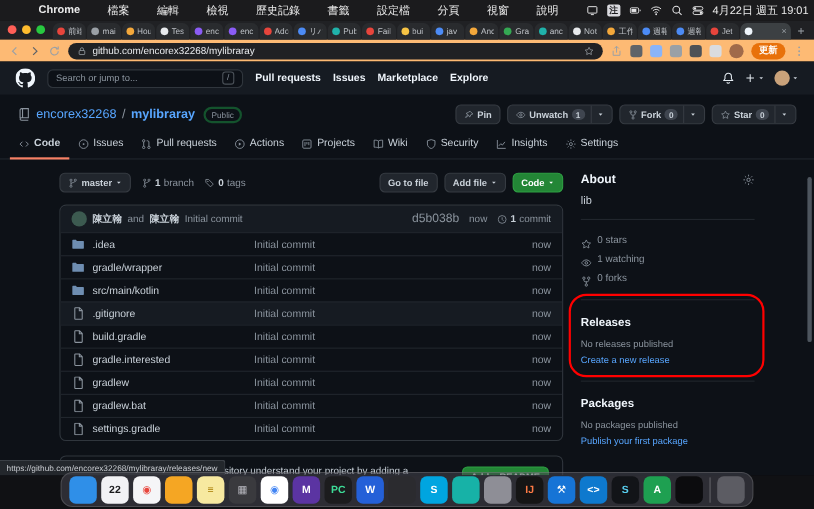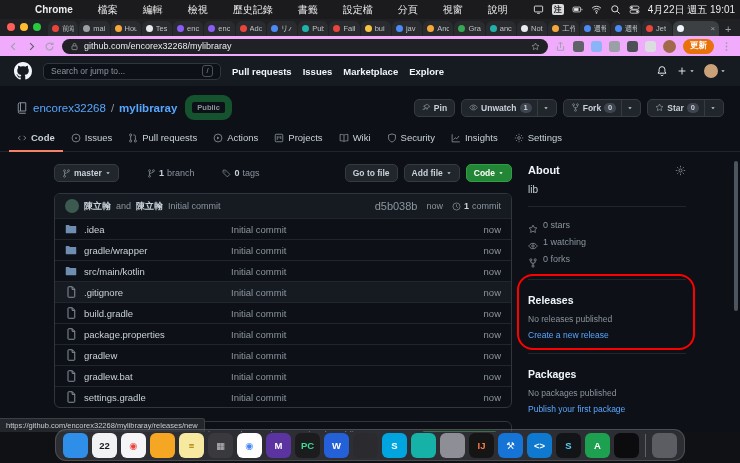--- a/index.html
+++ b/index.html
@@ -22,21 +22,21 @@
 .tl{width:8px;height:8px;border-radius:50%}
 .tl-close{background:#ff5f57}.tl-min{background:#febc2e}.tl-zoom{background:#28c840}
 .tabs{display:flex;flex:1;min-width:0;align-items:flex-end;gap:1px}
 .tab{flex:1 1 0;min-width:0;height:15px;background:#292b2e;border-radius:6px 6px 0 0;display:flex;align-items:center;gap:3px;padding:0 4px;font-size:7.5px;color:#bdc1c6}
 .tab.active{background:#3c4043;color:#e8eaed;flex-grow:1.7}
 .fav{width:7px;height:7px;border-radius:50%;flex:none}
 .tab-label{overflow:hidden;white-space:nowrap;min-width:0}
 .tab-close{margin-left:auto;font-size:8px;color:#9aa0a6;line-height:1}
 .newtab{width:16px;height:15px;display:flex;align-items:center;justify-content:center;color:#9aa0a6;font-size:11px}
 
-.toolbar{height:20px;background:#f0abfc;display:flex;align-items:center;gap:7px;padding:0 8px}
+.toolbar{height:20px;background:#fdba74;display:flex;align-items:center;gap:7px;padding:0 8px}
 .nav-ic{width:11px;height:11px;color:#9aa0a6}
 .nav-ic.dim{color:#5f6368}
 .addressbar{flex:1;height:15px;background:#202124;border-radius:8px;display:flex;align-items:center;gap:5px;padding:0 8px;font-size:9px;color:#e8eaed;min-width:0}
 .ab-ic{width:9px;height:9px;color:#9aa0a6}
 .ab-star{margin-left:auto}
 .ext{width:11px;height:11px;border-radius:3px;flex:none}
 .ext.g1{background:#5f6368}.ext.g2{background:#8ab4f8}.ext.g3{background:#9aa0a6}.ext.g4{background:#4d5156}.ext.g5{background:#dadce0}
 .avatar{width:13px;height:13px;border-radius:50%;background:#a06a4a;flex:none}
 .update-btn{background:#e8710a;color:#fff;font-size:8.5px;padding:1.5px 7px;border-radius:8px;font-weight:bold;white-space:nowrap}
 
@@ -48,37 +48,37 @@
 .slash{margin-left:auto;border:1px solid #4b5259;border-radius:3px;font-size:7.5px;line-height:1;padding:1px 3.5px;color:#8b949e}
 .ghnav{display:flex;gap:11px;font-size:9.5px;font-weight:bold;color:#f0f6fc}
 .ghright{margin-left:auto;display:flex;align-items:center;gap:9px;color:#e6edf3}
 .ghav{width:14px;height:14px;border-radius:50%;background:#c9a27a}
 .caret-ic{width:6px;height:6px;color:#c9d1d9}
 
 .repohead{display:flex;align-items:center;gap:5px;padding:9px 16px 6px;font-size:11.5px;color:#8b949e}
 .repohead .rico{color:#8b949e}
 .owner{color:#58a6ff}
 .rname{color:#58a6ff;font-weight:bold}
-.vis{border:7px solid #14532d;border-radius:9px;color:#8b949e;font-size:7.5px;padding:1px 5px;margin-left:3px;font-weight:700}
+.vis{border:2px solid #14532d;border-radius:9px;color:#8b949e;font-size:7.5px;padding:1px 5px;margin-left:3px;font-weight:400}
 .rh-actions{margin-left:auto;display:flex;gap:6px}
 .btn{height:18px;display:inline-flex;align-items:center;gap:3px;background:#21262d;border:1px solid #363b42;border-radius:5px;font-size:8.5px;color:#c9d1d9;padding:0 7px;font-weight:600;white-space:nowrap}
 .btn .ic{color:#8b949e}
 .cnt{background:rgba(110,118,129,.4);border-radius:7px;padding:0.5px 4px;font-size:7.5px}
 .btn-caret{border-left:1px solid #363b42;padding-left:5px;margin-left:2px;height:100%;display:flex;align-items:center}
 .btn-green{background:#238636;border-color:#2ea043;color:#fff}
 
 .repotabs{display:flex;padding:0 9px;border-bottom:1px solid #21262d}
 .rtab{display:flex;align-items:center;gap:4px;padding:6px 8px 7px;font-size:9.5px;color:#c9d1d9;border-bottom:2px solid transparent;margin-bottom:-1px}
 .rtab .ic{color:#8b949e}
 .rtab.active{font-weight:bold;border-bottom-color:#f78166}
 
 .main{display:flex;gap:16px;padding:12px 54px 0}
 .col-l{flex:1;min-width:0}
 .col-r{width:158px;flex:none}
-.branchrow{display:flex;align-items:center;gap:28px;margin-bottom:11px}
+.branchrow{display:flex;align-items:center;gap:10px;margin-bottom:11px}
 .muted{color:#8b949e}
 .bstat{display:flex;align-items:center;gap:3px;font-size:9px;color:#8b949e}
 .bstat strong{color:#c9d1d9}
 .bstat .ic{color:#8b949e}
 .br-actions{margin-left:auto;display:flex;gap:6px}
 .ftable{border:1px solid #30363d;border-radius:6px;overflow:hidden;background:#0d1117}
 .commitbar{background:#161b22;display:flex;align-items:center;gap:5px;padding:5px 10px;font-size:9px;color:#8b949e}
 .cavatar{width:14px;height:14px;border-radius:50%;background:#3c5a50;flex:none}
 .cauthor{color:#c9d1d9;font-weight:bold}
 .cright{margin-left:auto;display:flex;align-items:center;gap:9px}
@@ -709,21 +709,21 @@
               <use href="#i-file"></use>
             </svg>
             <a class="fname">build.gradle</a>
             <a class="fmsg">Initial commit</a>
             <span class="ftime">now</span>
           </div>
         <div class="frow">
             <svg class="ficon file">
               <use href="#i-file"></use>
             </svg>
-            <a class="fname">package.properties</a>
+            <a class="fname">gradle.interested</a>
             <a class="fmsg">Initial commit</a>
             <span class="ftime">now</span>
           </div>
         <div class="frow">
             <svg class="ficon file">
               <use href="#i-file"></use>
             </svg>
             <a class="fname">gradlew</a>
             <a class="fmsg">Initial commit</a>
             <span class="ftime">now</span>

